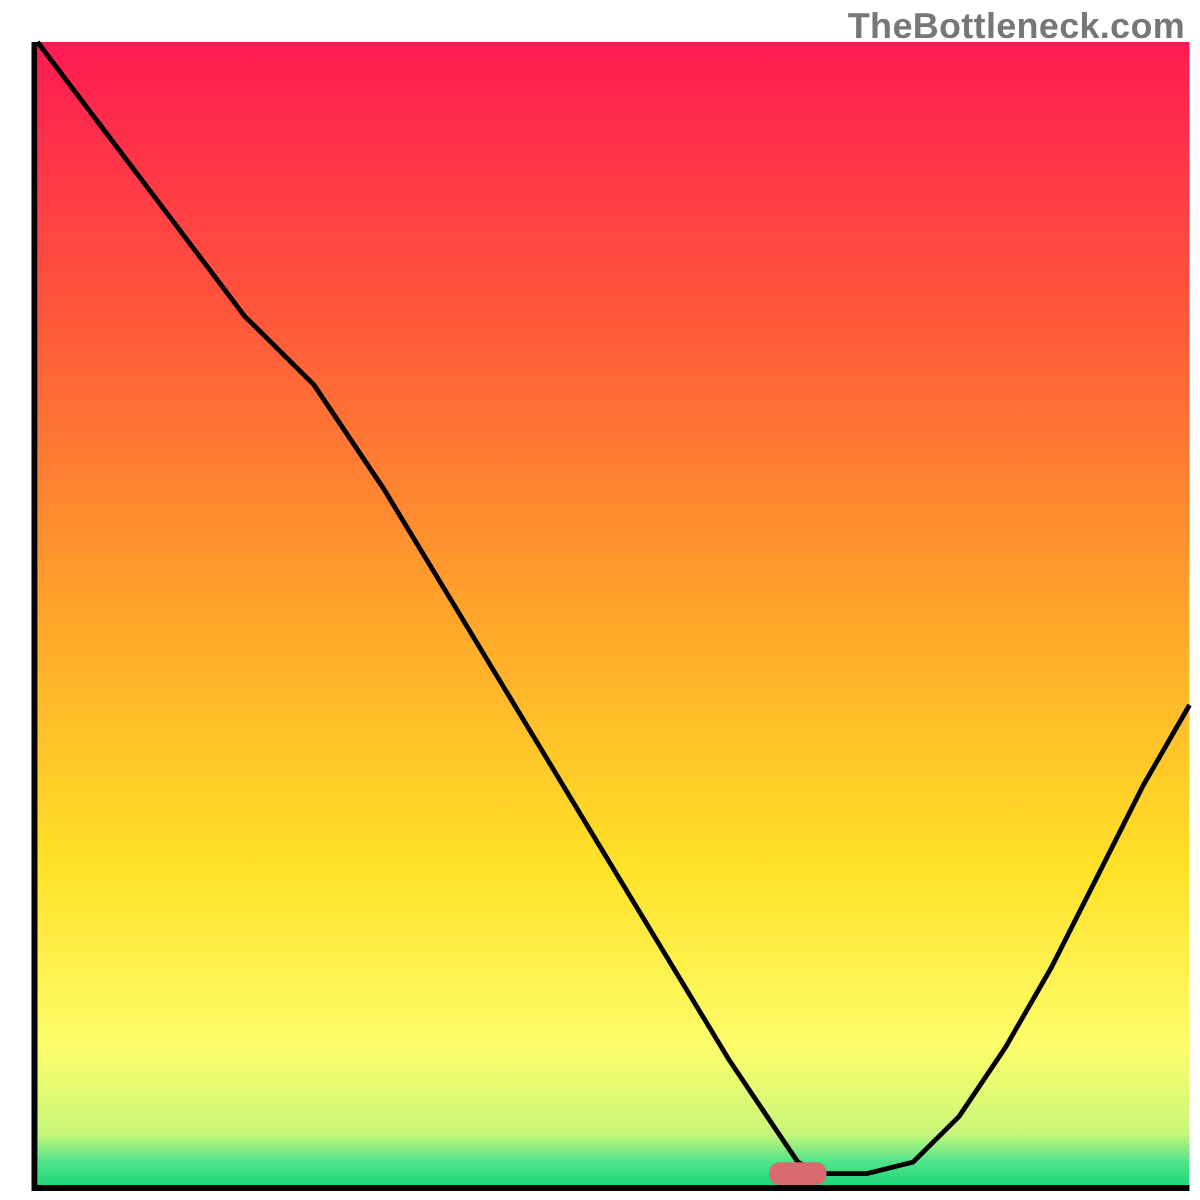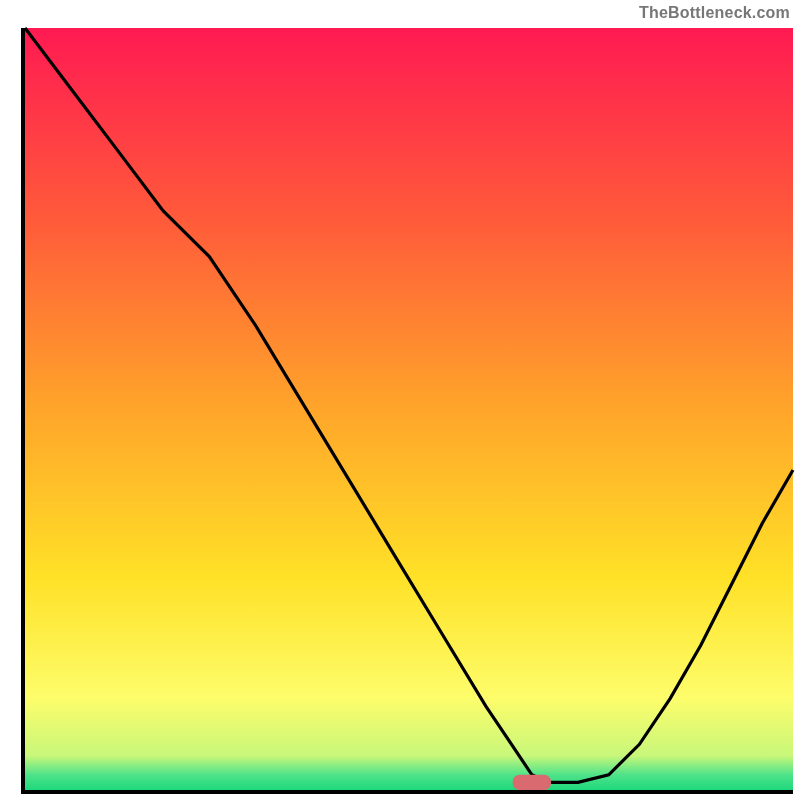--- a/index.html
+++ b/index.html
@@ -3,21 +3,21 @@
 <meta charset="utf-8">
 <style>
   * { margin: 0; padding: 0; box-sizing: border-box; }
   html, body { width: 800px; height: 800px; overflow: hidden; background: #fff; }
   .wrap { position: relative; width: 800px; height: 800px; }
   .watermark {
     position: absolute;
     top: 4px;
     right: 10px;
     font-family: Arial, Helvetica, sans-serif;
-    font-size: 16px;
+    font-size: 24px;
     font-weight: bold;
     color: #777;
     letter-spacing: 0.2px;
   }
   svg { display: block; }
 </style>
 </head>
 <body>
 
 <div class="wrap">

